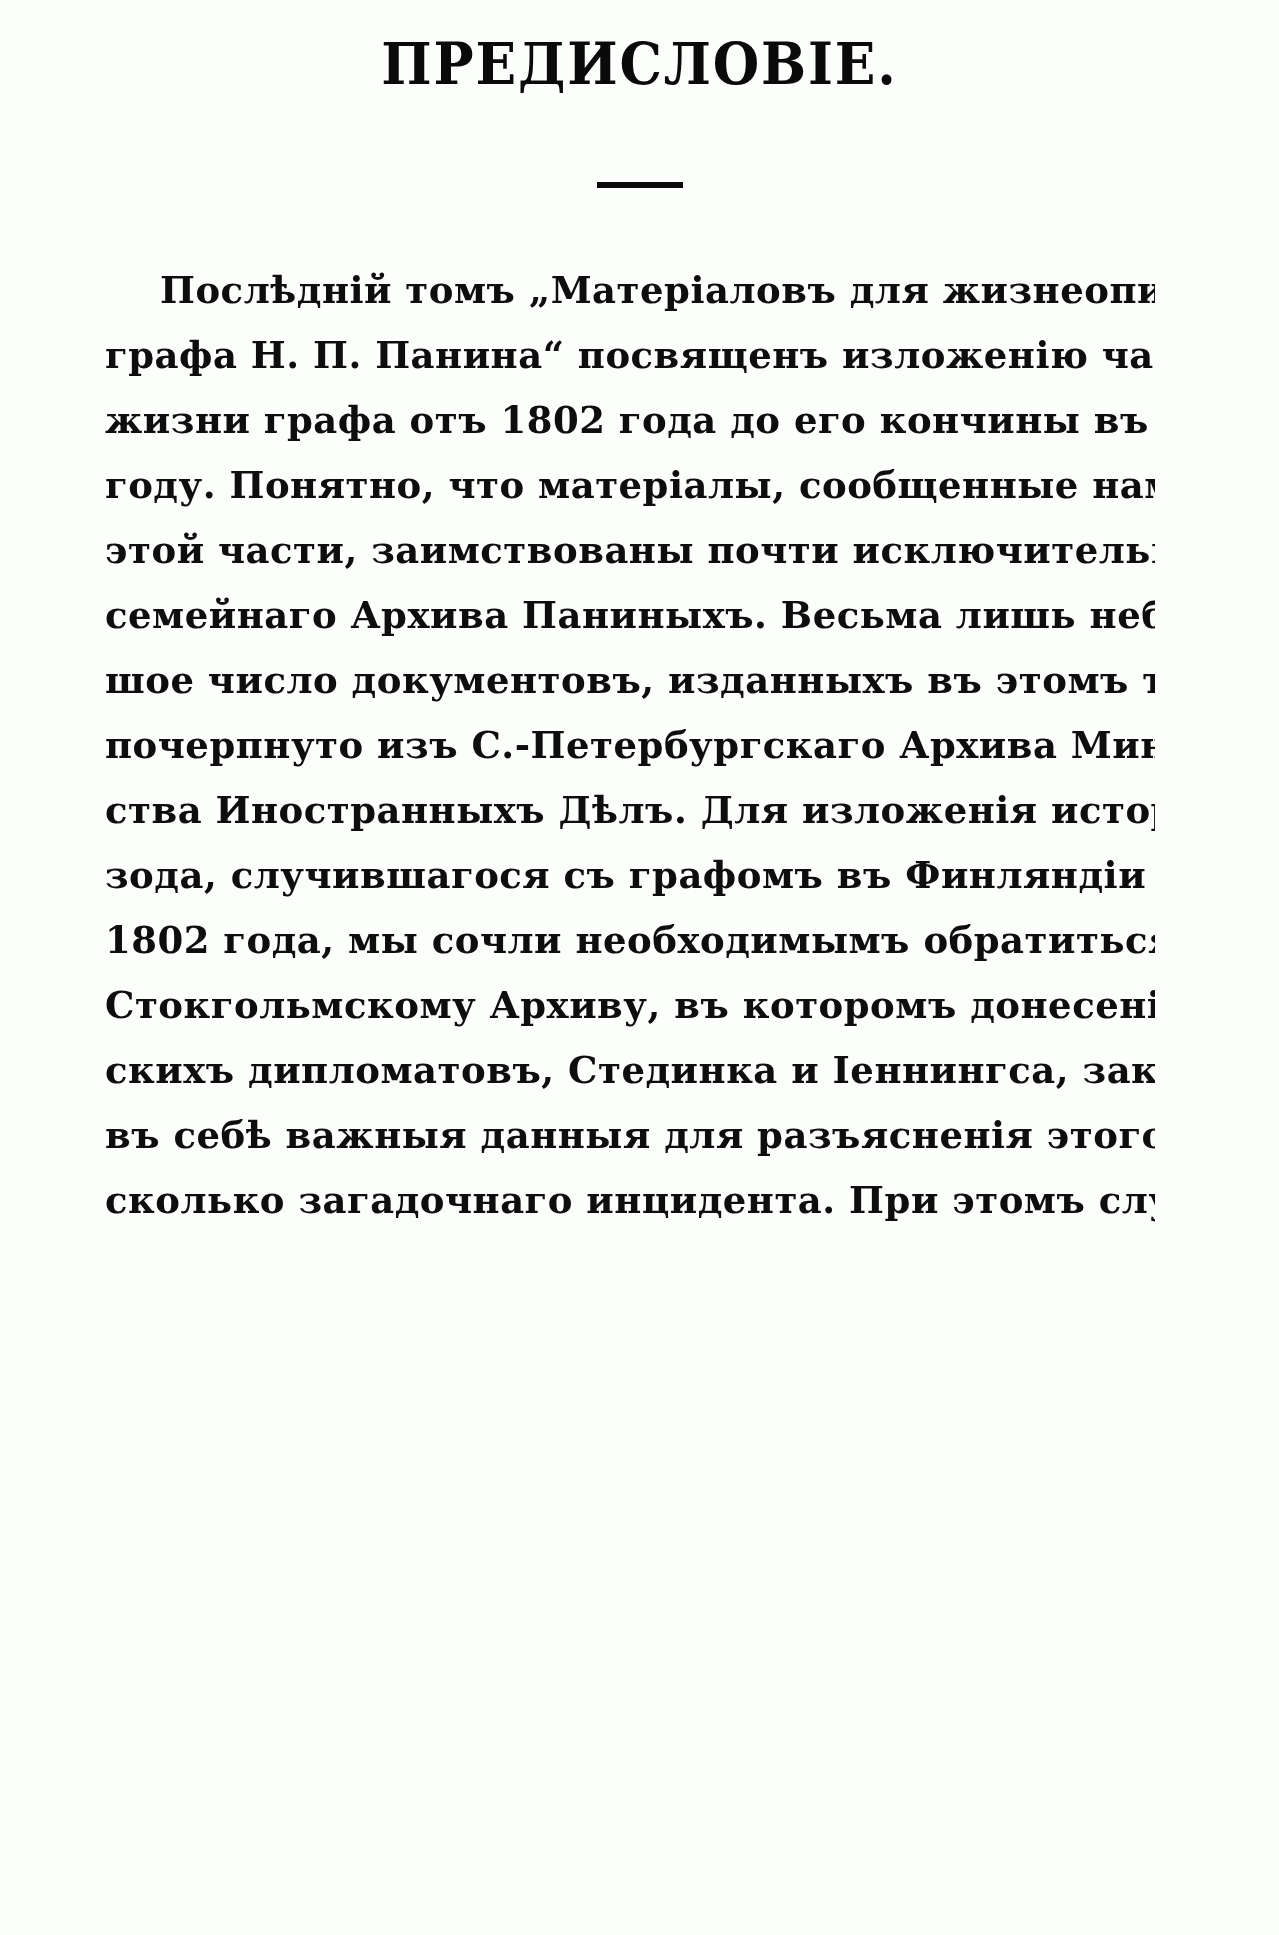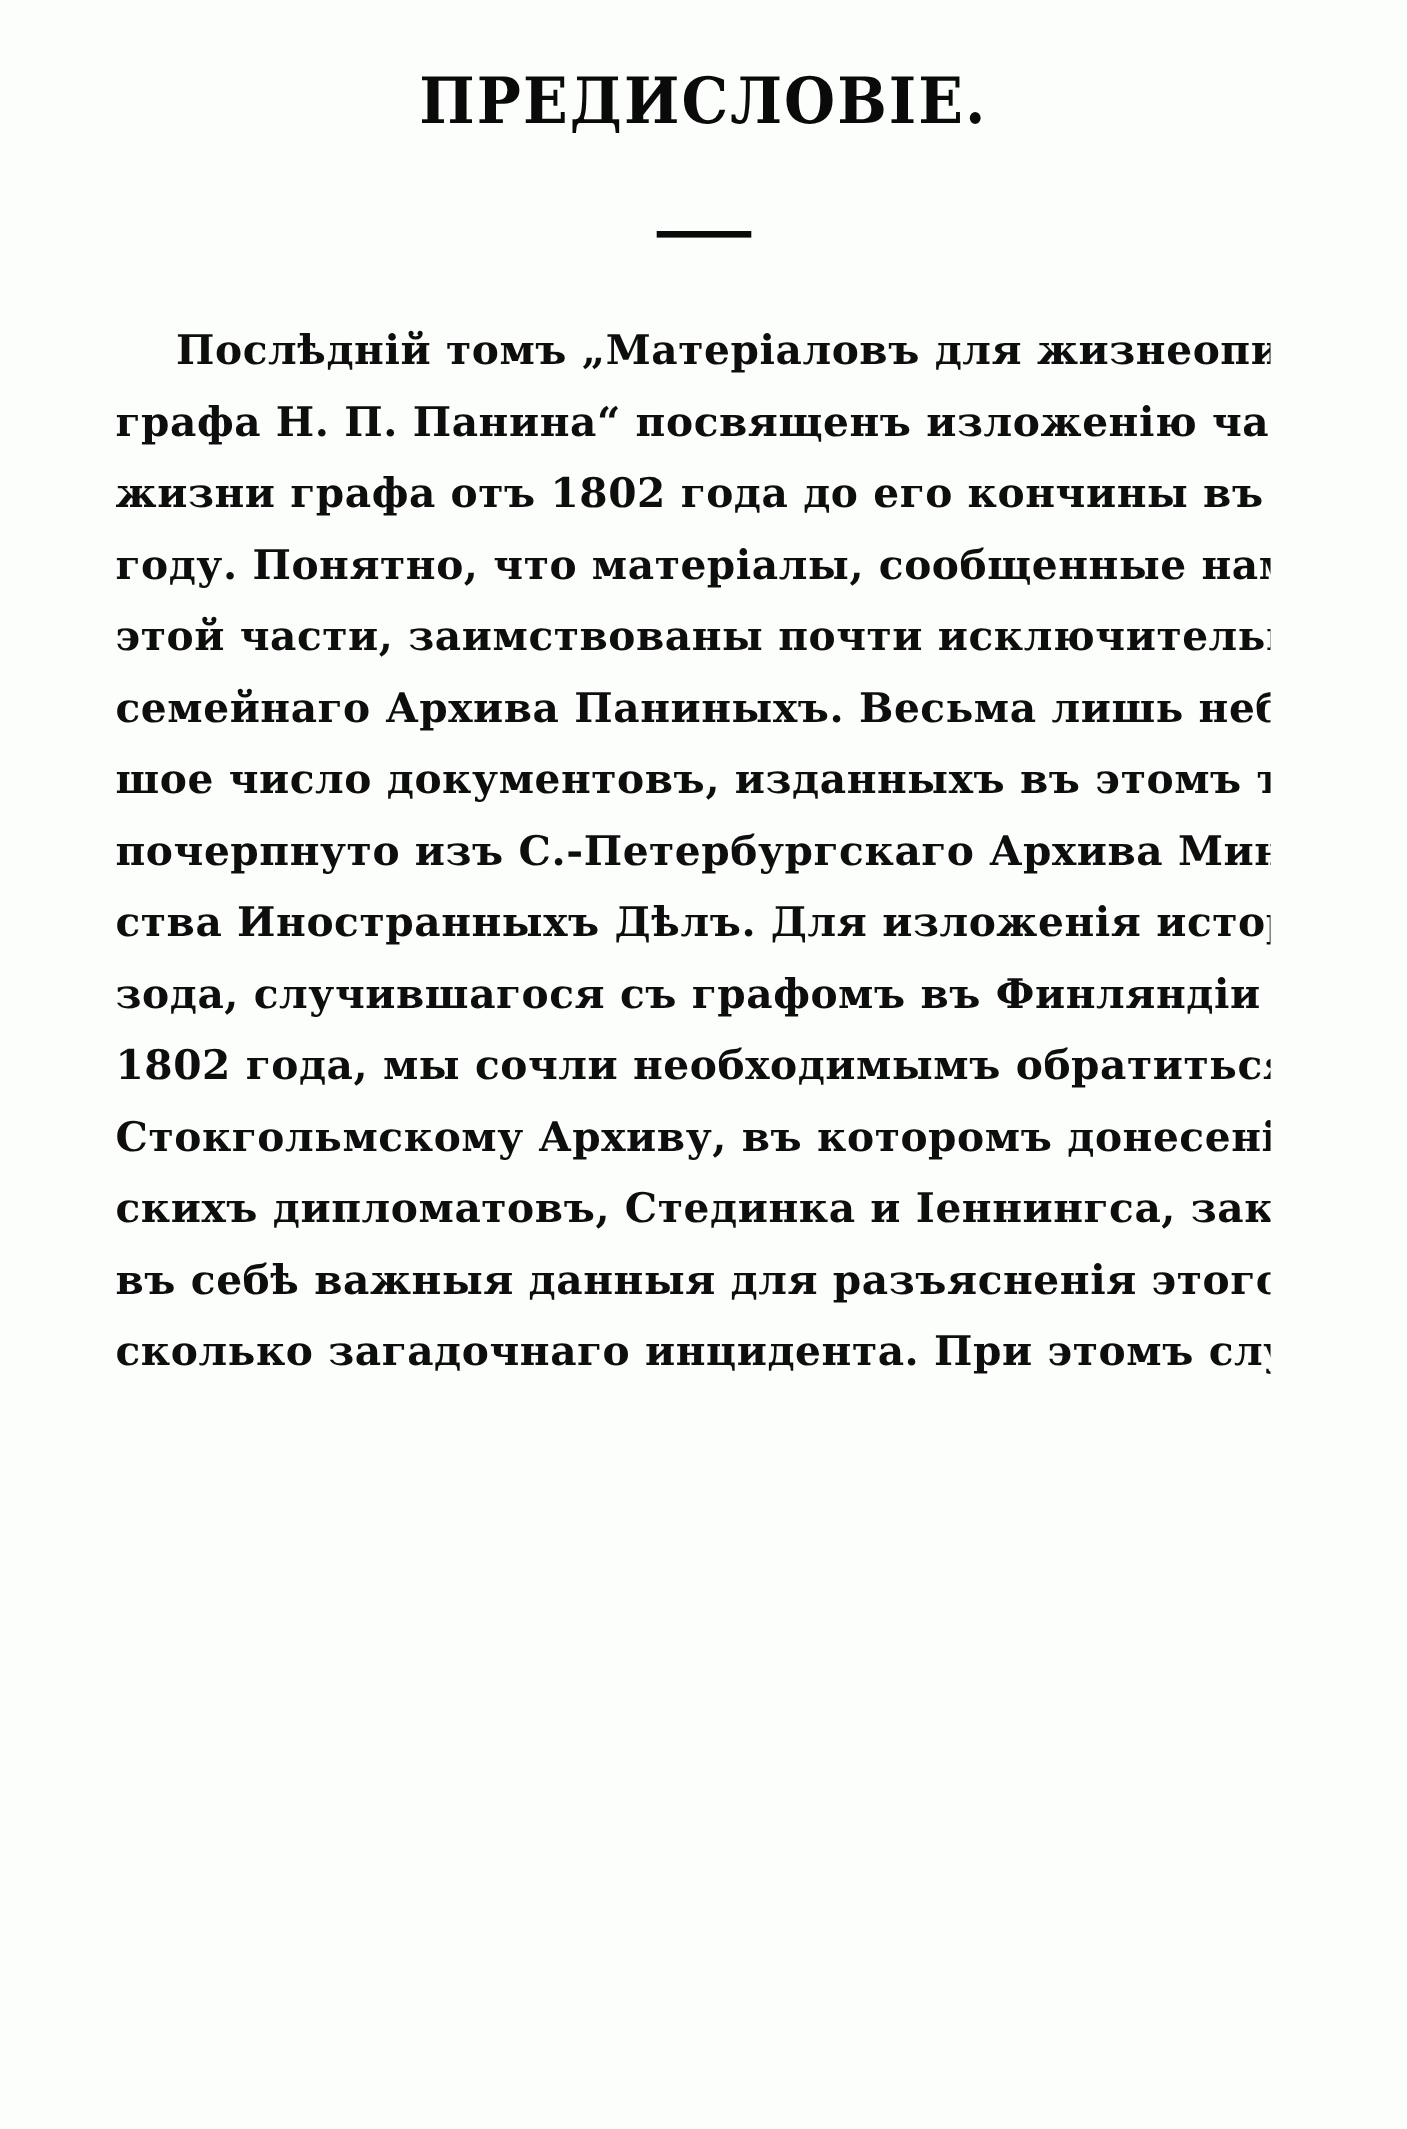--- a/index.html
+++ b/index.html
@@ -12,21 +12,20 @@
     background: #fcfefb;
     overflow: hidden;
     font-family: "DejaVu Serif", "Liberation Serif", serif;
   }
   .page {
     position: relative;
     width: 1279px;
     height: 1555px;
     background: #fcfefb;
     color: #0d0d0d;
-    margin-top: 28px;
   }
   .title {
     position: absolute;
     top: 30px;
     left: 0;
     width: 100%;
     text-align: center;
     font-size: 58px;
     font-weight: bold;
     letter-spacing: 2px;

